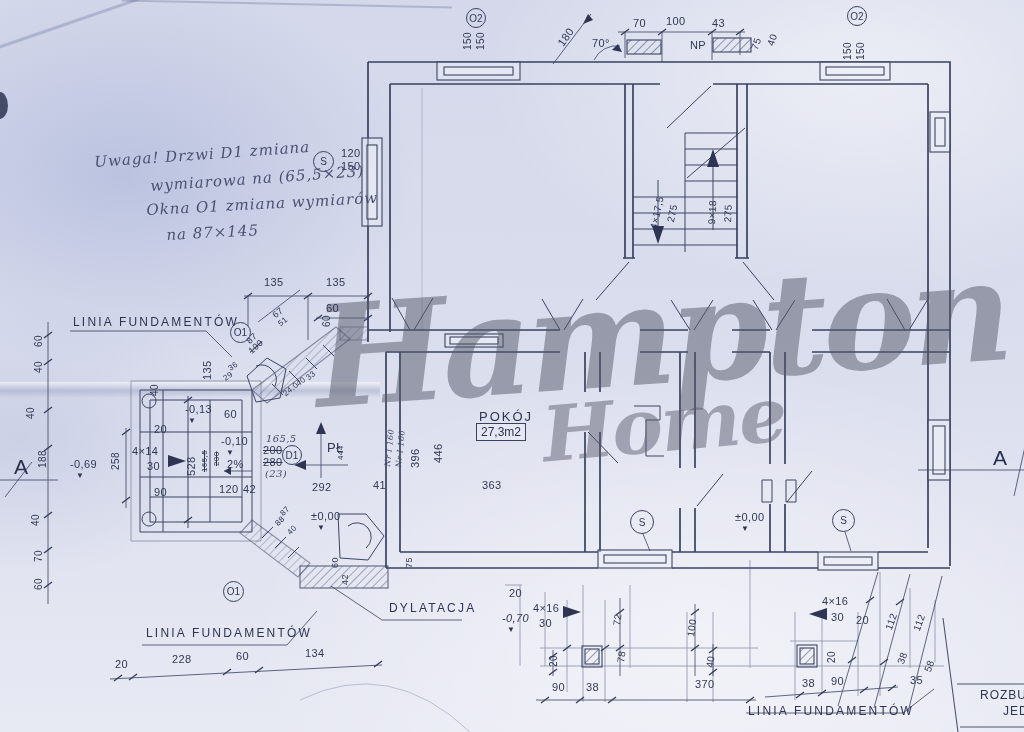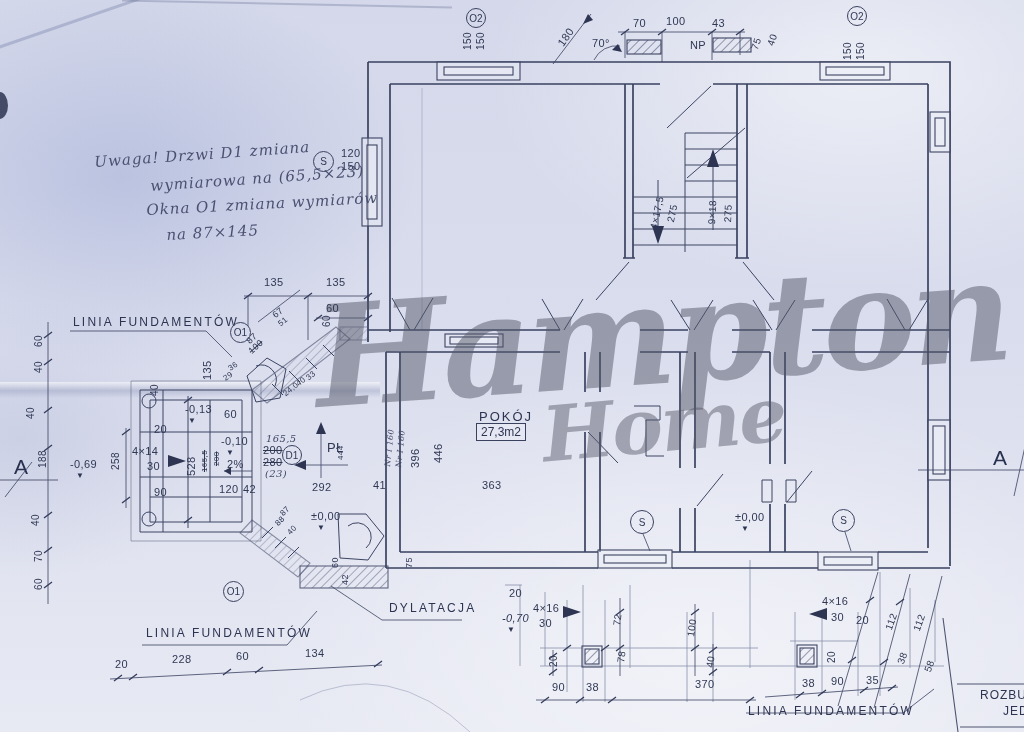--- a/index.html
+++ b/index.html
@@ -300,21 +300,21 @@
       <span class="lbl" style="left: 822px; top: 596px;">4×16</span>
       <span class="lbl" style="left: 831px; top: 612px;">30</span>
       <span class="lbl" style="left: 856px; top: 615px;">20</span>
       <span class="lbl" style="left: 827px; top: 663px; font-size: 10px; transform: rotate(-90deg);">20</span>
       <span class="lbl" style="left: 884px; top: 628px; font-size: 10px; transform: rotate(-70deg);">112</span>
       <span class="lbl" style="left: 912px; top: 629px; font-size: 10px; transform: rotate(-70deg);">112</span>
       <span class="lbl" style="left: 896px; top: 662px; font-size: 10px; transform: rotate(-70deg);">38</span>
       <span class="lbl" style="left: 923px; top: 670px; font-size: 10px; transform: rotate(-70deg);">58</span>
       <span class="lbl" style="left: 802px; top: 678px;">38</span>
       <span class="lbl" style="left: 831px; top: 676px;">90</span>
-      <span class="lbl" style="left: 866px; top: 675px;">35</span>
+      <span class="lbl" style="left: 910px; top: 675px;">35</span>
       <span class="lbl fund" style="left: 748px; top: 705px;">LINIA FUNDAMENTÓW</span>
       <span class="lbl fund" style="left: 146px; top: 627px;">LINIA FUNDAMENTÓW</span>
       <span class="lbl" style="left: 115px; top: 659px;">20</span>
       <span class="lbl" style="left: 172px; top: 654px;">228</span>
       <span class="lbl" style="left: 236px; top: 651px;">60</span>
       <span class="lbl" style="left: 305px; top: 648px;">134</span>
       <span class="lbl marker" style="left: 993px; top: 447px;">A</span>
     </div>
   <div id="callouts-layer">
       <div class="circle" style="left: 466px; top: 8px; width: 20px; height: 20px;">O2</div>

